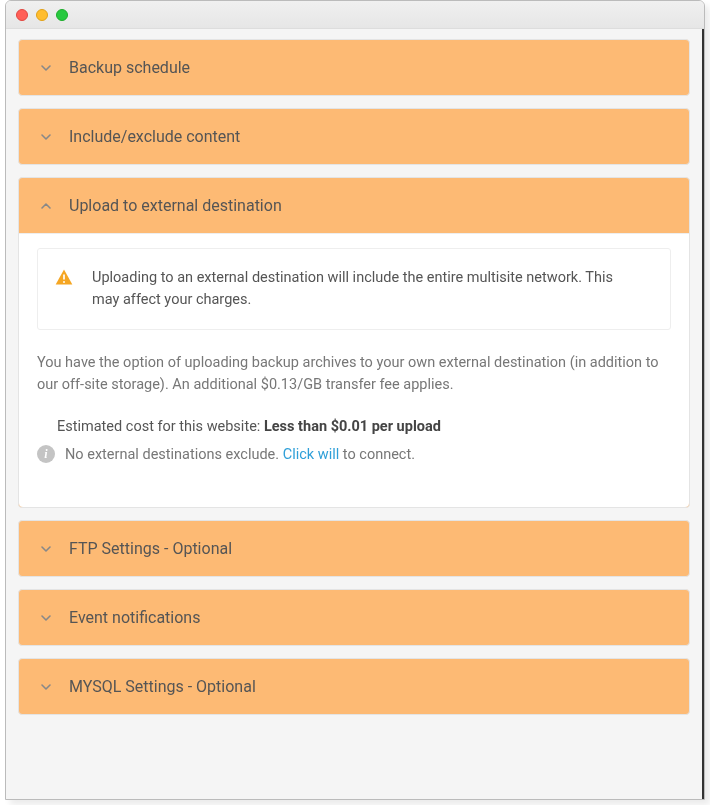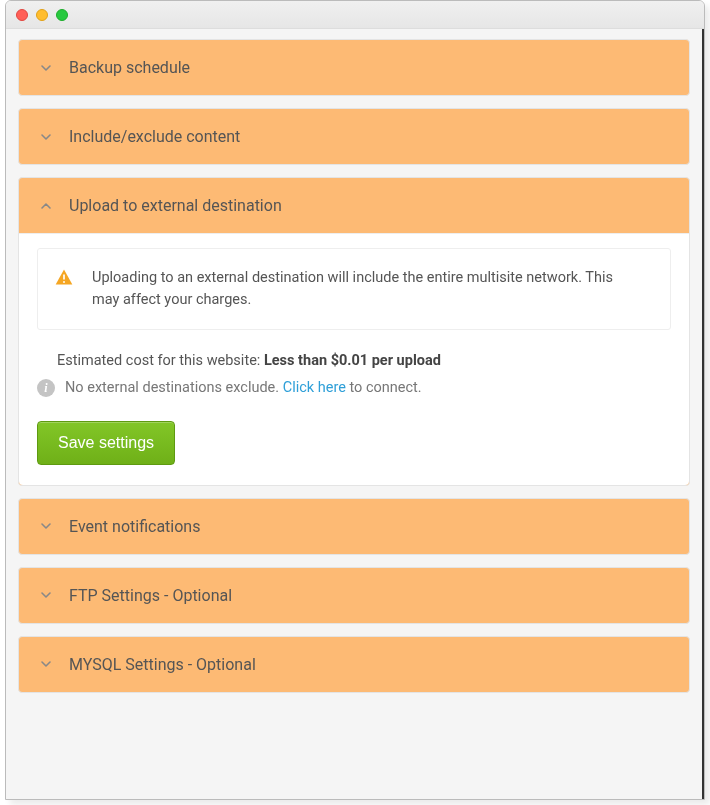--- a/index.html
+++ b/index.html
@@ -198,56 +198,56 @@
           <span class="warn-icon">
             <svg width="20" height="20" viewBox="0 0 24 24">
               <path d="M12 3 L22 21 L2 21 Z" fill="#f5a623"></path>
               <rect x="11" y="9" width="2" height="6" fill="#fff"></rect>
               <rect x="11" y="17" width="2" height="2" fill="#fff"></rect>
             </svg>
           </span>
           <div class="alert-text">Uploading to an external destination will include the entire multisite network. This may affect your charges.</div>
         </div>
 
+        <p class="desc-text">You have the option of uploading backup archives to your own external destination (in addition to our off-site storage). An additional $0.13/GB transfer fee applies.</p>
 
         <p class="est-line">
           <span>Estimated cost for this website: </span><span class="bold">Less than $0.01 per upload</span>
         </p>
 
         <div class="info-line">
           <span class="info-icon-circle">i</span>
           <span>
-            <span>No external destinations exclude. </span><a>Click here</a><span> to connect.</span>
+            <span>No external destinations exclude. </span><a>Click will</a><span> to connect.</span>
           </span>
         </div>
 
-        <button class="save-btn">Save settings</button>
-
+
+      </div>
+    </div>
+
+    <div class="acc-item">
+      <div class="acc-header">
+        <span class="chev">
+          <svg width="12" height="12" viewBox="0 0 12 12">
+              <path d="M2 4 L6 8 L10 4" stroke="#888" stroke-width="1.6" fill="none" stroke-linecap="round" stroke-linejoin="round"></path>
+            </svg>
+        </span>
+        <span>FTP Settings - Optional</span>
       </div>
     </div>
 
     <div class="acc-item">
       <div class="acc-header">
         <span class="chev">
           <svg width="12" height="12" viewBox="0 0 12 12">
               <path d="M2 4 L6 8 L10 4" stroke="#888" stroke-width="1.6" fill="none" stroke-linecap="round" stroke-linejoin="round"></path>
             </svg>
         </span>
         <span>Event notifications</span>
-      </div>
-    </div>
-
-    <div class="acc-item">
-      <div class="acc-header">
-        <span class="chev">
-          <svg width="12" height="12" viewBox="0 0 12 12">
-              <path d="M2 4 L6 8 L10 4" stroke="#888" stroke-width="1.6" fill="none" stroke-linecap="round" stroke-linejoin="round"></path>
-            </svg>
-        </span>
-        <span>FTP Settings - Optional</span>
       </div>
     </div>
 
     <div class="acc-item">
       <div class="acc-header">
         <span class="chev">
           <svg width="12" height="12" viewBox="0 0 12 12">
               <path d="M2 4 L6 8 L10 4" stroke="#888" stroke-width="1.6" fill="none" stroke-linecap="round" stroke-linejoin="round"></path>
             </svg>
         </span>

